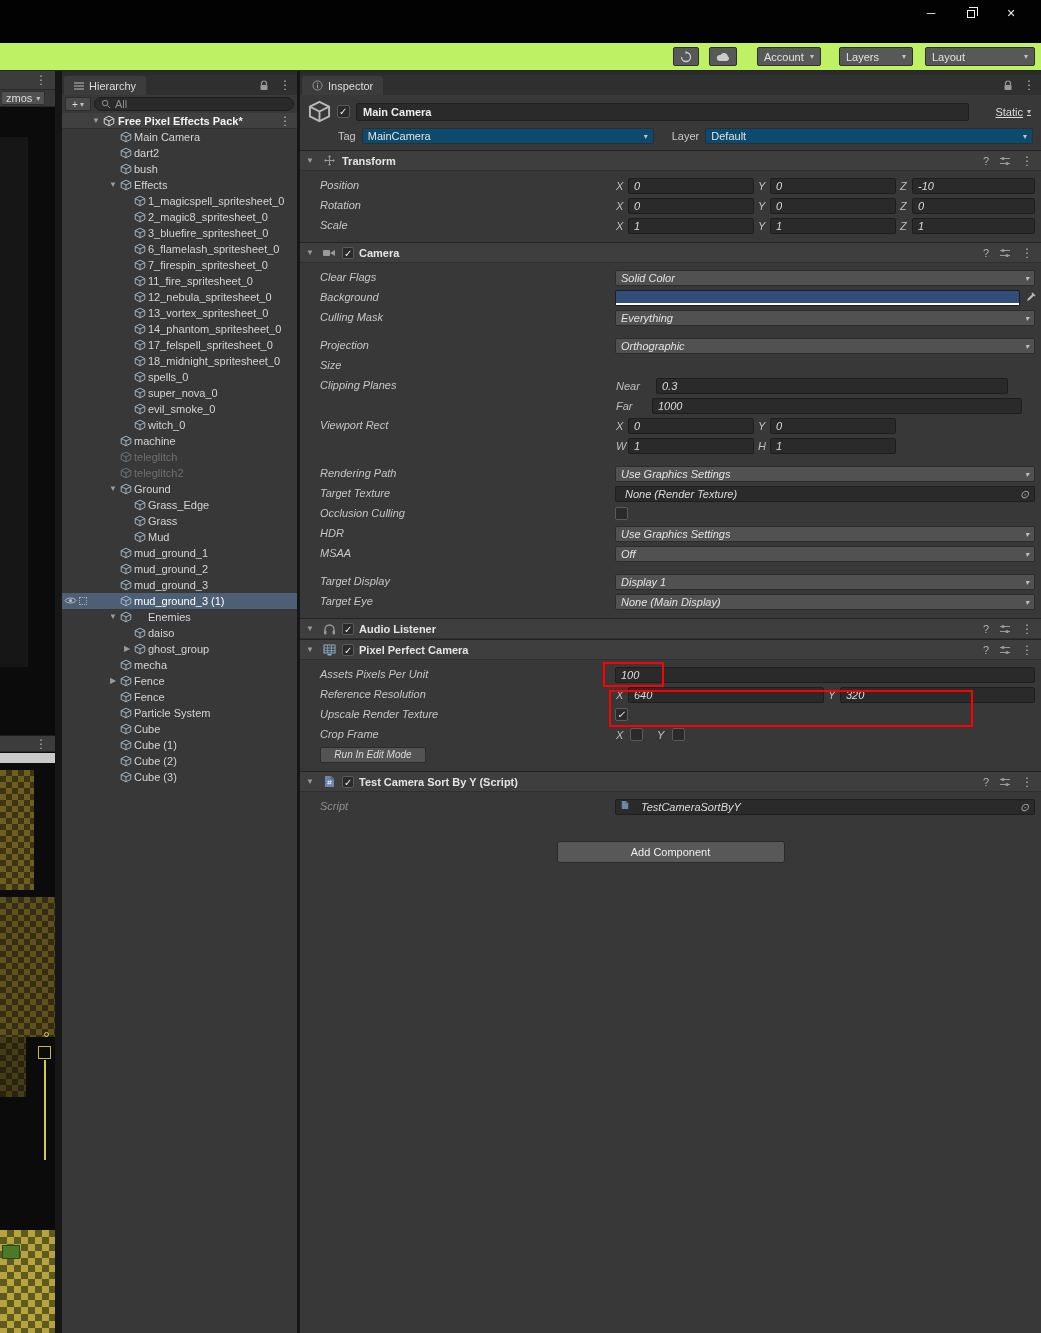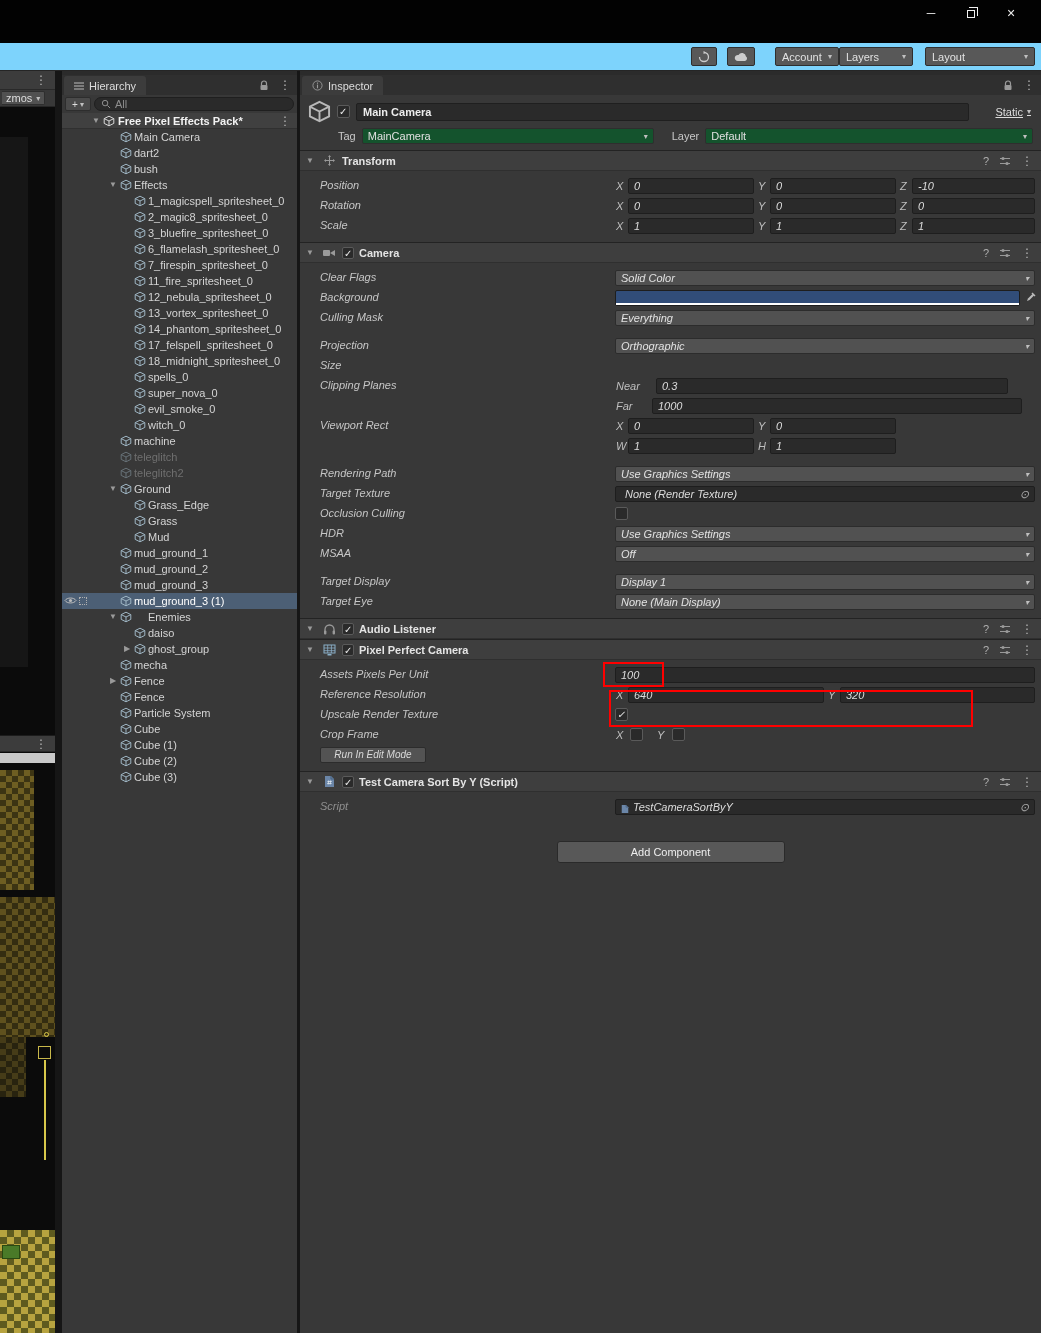--- a/index.html
+++ b/index.html
@@ -10,21 +10,21 @@
   
   .titlebar { position:absolute; left:0; top:0; width:100%; height:43px; background:#020202;
     display:flex; justify-content:flex-end; align-items:flex-start; padding:4px 10px 0 0; }
   .win-btn { width:40px; height:18px; display:flex; align-items:center; justify-content:center;
     color:#F0F0F0; font-size:12px; cursor:default; }
   .max-glyph { position:relative; width:8px; height:8px; border:1px solid #F0F0F0; margin-top:2px; }
   .max-glyph::before { content:""; position:absolute; left:1px; top:-4px; width:8px; height:8px;
     border-top:1px solid #F0F0F0; border-right:1px solid #F0F0F0; }
 
   
-  .toolbar { position:absolute; left:0; top:43px; width:100%; height:28px; background:#7dd3fc;
+  .toolbar { position:absolute; left:0; top:43px; width:100%; height:28px; background:#bef264;
     border-bottom:1px solid #252525; }
   .tb-right { position:absolute; right:6px; top:4px; display:flex; align-items:center; }
   .tb-btn, .tb-dd { height:19px; background:#585858; border:1px solid #2E2E2E; border-radius:2px;
     display:flex; align-items:center; justify-content:center; padding:0 6px; color:#E2E2E2; }
   .tb-dd { justify-content:space-between; }
   .caret { font-size:8px; color:#C0C0C0; margin-left:4px; }
 
   
   .scene-strip { position:absolute; left:0; top:71px; width:55px; bottom:0; background:#111111; overflow:hidden; }
   .v-div1 { position:absolute; left:55px; top:71px; width:7px; bottom:0; background:#161616; }
@@ -78,39 +78,39 @@
   .h-eye { position:absolute; left:2px; top:3px; }
   .h-pick { position:absolute; left:17px; top:4px; width:8px; height:8px; border:1px dotted #AFAFAF; }
 
   
   .go-header { display:flex; align-items:center; padding:5px 8px 2px 8px; gap:6px; }
   .name-fld { flex:1; height:18px; background:#2A2A2A; border:1px solid #1F1F1F; border-radius:2px;
     line-height:16px; padding:0 6px; font-weight:bold; color:#EDEDED; }
   .static-dd { width:58px; height:18px; display:flex; align-items:center; justify-content:flex-end;
     color:#DDD; padding:0 2px;text-decoration:underline; }
   .tag-row { display:flex; align-items:center; padding:3px 8px 6px 8px; gap:6px; }
-  .dd-inline { height:16px; background:#14532d; border:1px solid #2E2E2E; border-radius:2px;
+  .dd-inline { height:16px; background:#0c4a6e; border:1px solid #2E2E2E; border-radius:2px;
     display:flex; align-items:center; justify-content:space-between; padding:0 5px; color:#E0E0E0; }
   .comp { border-top:1px solid #232323; }
   .comp:first-of-type { margin-top:2px; }
   .comp-header { height:20px; background:#3E3E3E; display:flex; align-items:center; padding:0 6px; gap:5px;
     border-bottom:1px solid #2F2F2F; }
   .fold { color:#9A9A9A; font-size:8px; width:10px; }
   .comp-icon { width:16px; display:flex; justify-content:center; }
   .comp-title { font-weight:bold; color:#E4E4E4; }
   .hdr-right { margin-left:auto; display:flex; align-items:center; gap:10px; color:#AFAFAF; padding-right:2px; }
   .comp-body { padding:5px 0 6px 0; position:relative;font-style:italic; }
   .insp-row { position:relative; height:20px; }
   .gap { height:8px; }
   .lbl { position:absolute; left:20px; top:3px; color:#C6C6C6; white-space:nowrap; }
   .lbl.dim { color:#8F8F8F; }
   .ax { position:absolute; top:4px; color:#BFBFBF; }
   .fld { position:absolute; top:2px; height:16px; background:#2A2A2A; border:1px solid #1E1E1E; border-radius:2px;
     padding:0 5px; line-height:14px; color:#DCDCDC; overflow:hidden; white-space:nowrap; }
-  .fld.flex { display:flex; align-items:flex-end; }
+  .fld.flex { display:flex; align-items:flex-start;gap:8px; }
   .fld.flex .ftext { flex:1; margin-left:4px; }
   .dd { position:absolute; top:2px; height:16px; background:#515151; border:1px solid #2C2C2C; border-radius:2px;
     padding:0 5px; color:#E2E2E2; display:flex; align-items:center; justify-content:space-between; }
   .val { left:315px; width:420px; }
   .chkbox { position:absolute; left:315px; top:3px; }
   .chk { width:13px; height:13px; background:#2A2A2A; border:1px solid #5A5A5A; border-radius:2px; position:relative; display:inline-block; }
   .chk.checked::after { content:"\2713"; position:absolute; left:1px; top:-1px; font-size:10px; color:#EAEAEA; line-height:13px; }
   .chk-sm { width:12px; height:12px; }
   .colorfld { position:absolute; left:315px; top:2px; width:405px; height:16px; border:1px solid #1E1E1E; border-radius:2px; }
   .colorfld::after { content:""; position:absolute; left:0; right:0; bottom:0; height:2px; background:#FFFFFF; }
@@ -152,21 +152,21 @@
         <span>
             <svg width="14" height="10" viewBox="0 0 14 10">
               <path d="M4 9 a3 3 0 1 1 .5 -5.9 A4 4 0 0 1 12 4.5 A2.5 2.5 0 0 1 11 9 Z" fill="#CCCCCC"></path>
             </svg>
           </span>
       </div>
       <div class="tb-dd" style="width:64px;margin-left:20px">
         <span>Account</span>
         <span class="caret">▾</span>
       </div>
-      <div class="tb-dd" style="width:74px;">
+      <div class="tb-dd" style="width:74px;margin-left:18px">
         <span>Layers</span>
         <span class="caret">▾</span>
       </div>
       <div class="tb-dd" style="width:110px;margin-left:12px">
         <span>Layout</span>
         <span class="caret">▾</span>
       </div>
     </div>
   </div>
 

